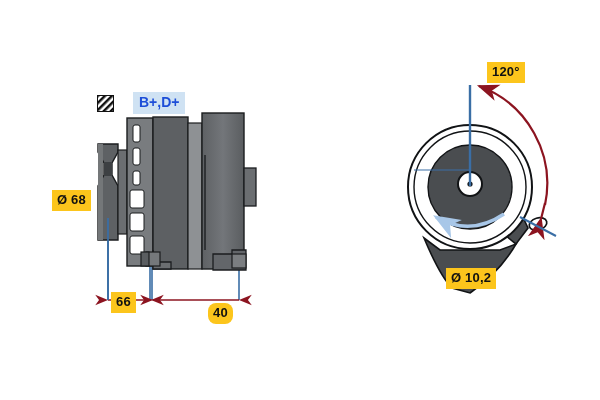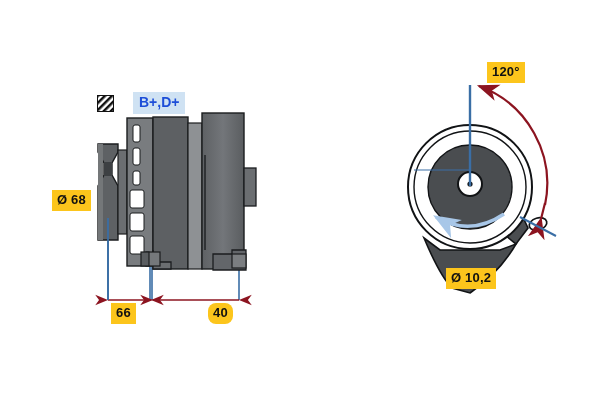--- a/index.html
+++ b/index.html
@@ -39,21 +39,21 @@
     background: #cfe2f3;
     color: #1d4ed8;
     font-family: "Liberation Sans", sans-serif;
     font-weight: bold;
     font-size: 14px;
     line-height: 17px;
     padding: 2px 6px 3px 6px;
     white-space: nowrap;
   }
   .t-d68   { left: 52px;  top: 172px; margin-top: 18px; }
-  .t-66    { left: 111px; top: 303px; }
+  .t-66    { left: 111px; top: 292px; }
   .t-40    { left: 208px; top: 303px; border-radius: 8px; }
   .t-bpdp  { left: 133px; top: 92px;  }
   .t-120   { left: 487px; top: 62px;  }
   .t-105   { left: 538px; top: 190px; }
   .t-d102  { left: 446px; top: 268px; }
   .hatch-icon {
     position: absolute;
     left: 97px;
     top: 95px;
     width: 17px;

